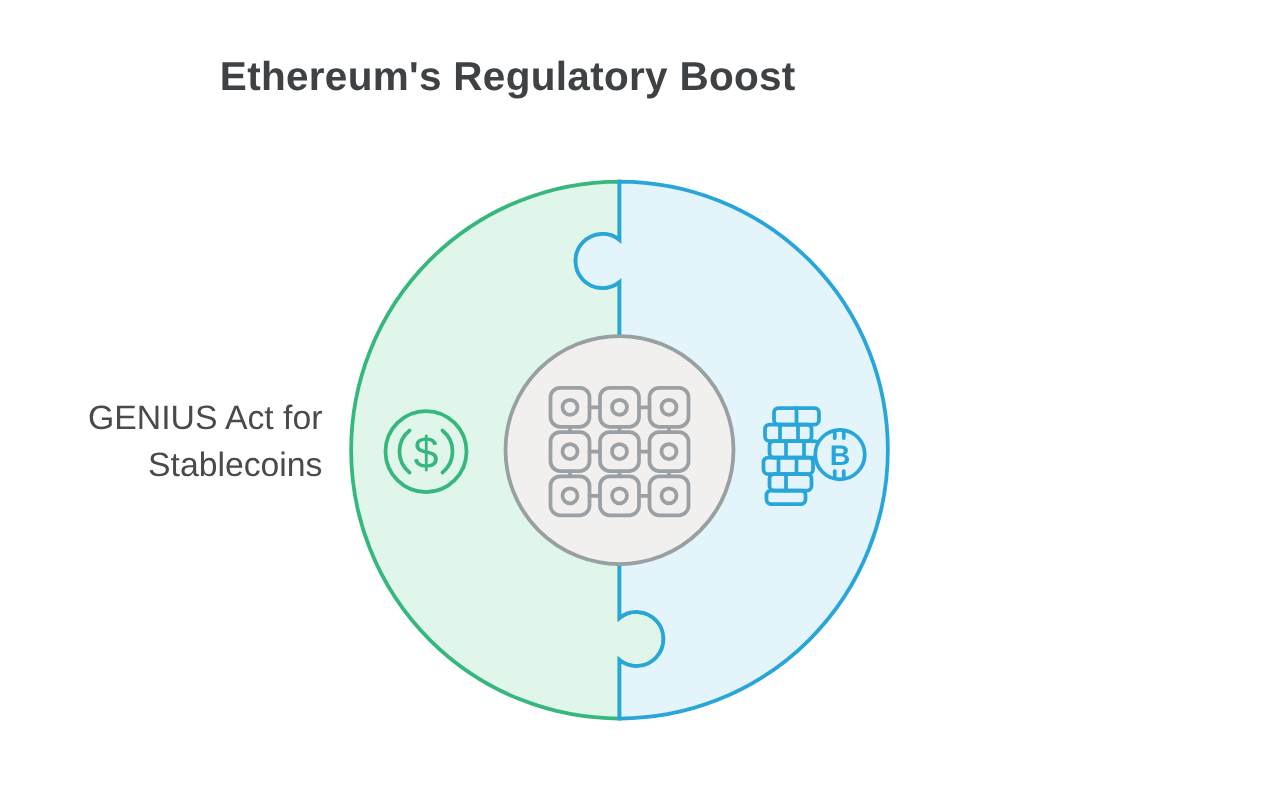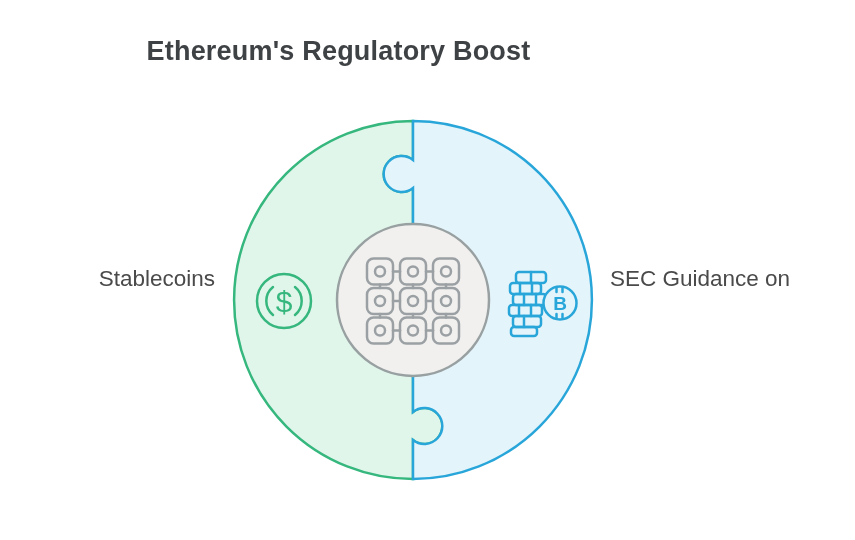--- a/index.html
+++ b/index.html
@@ -122,18 +122,18 @@
     <circle class="blue-coin-face" cx="560" cy="303" r="16.5"></circle>
     <line class="blue-shape" x1="556.5" y1="288" x2="556.5" y2="292"></line>
     <line class="blue-shape" x1="562.5" y1="288" x2="562.5" y2="292"></line>
     <line class="blue-shape" x1="556.5" y1="314" x2="556.5" y2="318"></line>
     <line class="blue-shape" x1="562.5" y1="314" x2="562.5" y2="318"></line>
     <text class="btc-glyph" x="560" y="310" text-anchor="middle">B</text>
   </g>
 </svg>
 
 <div class="side-label left">
+  <div>GENIUS Act for</div>
   <div>Stablecoins</div>
 </div>
 
 <div class="side-label right">
-  <div>SEC Guidance on</div>
 </div>
 
 </body></html>

